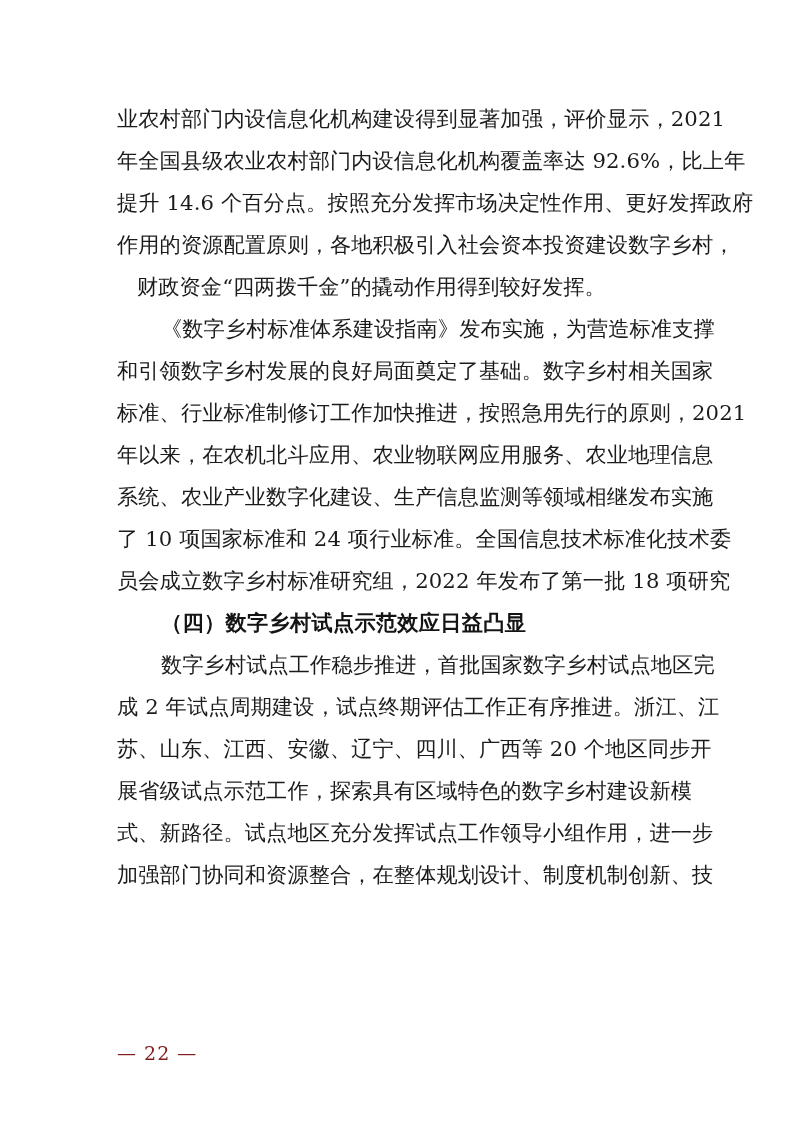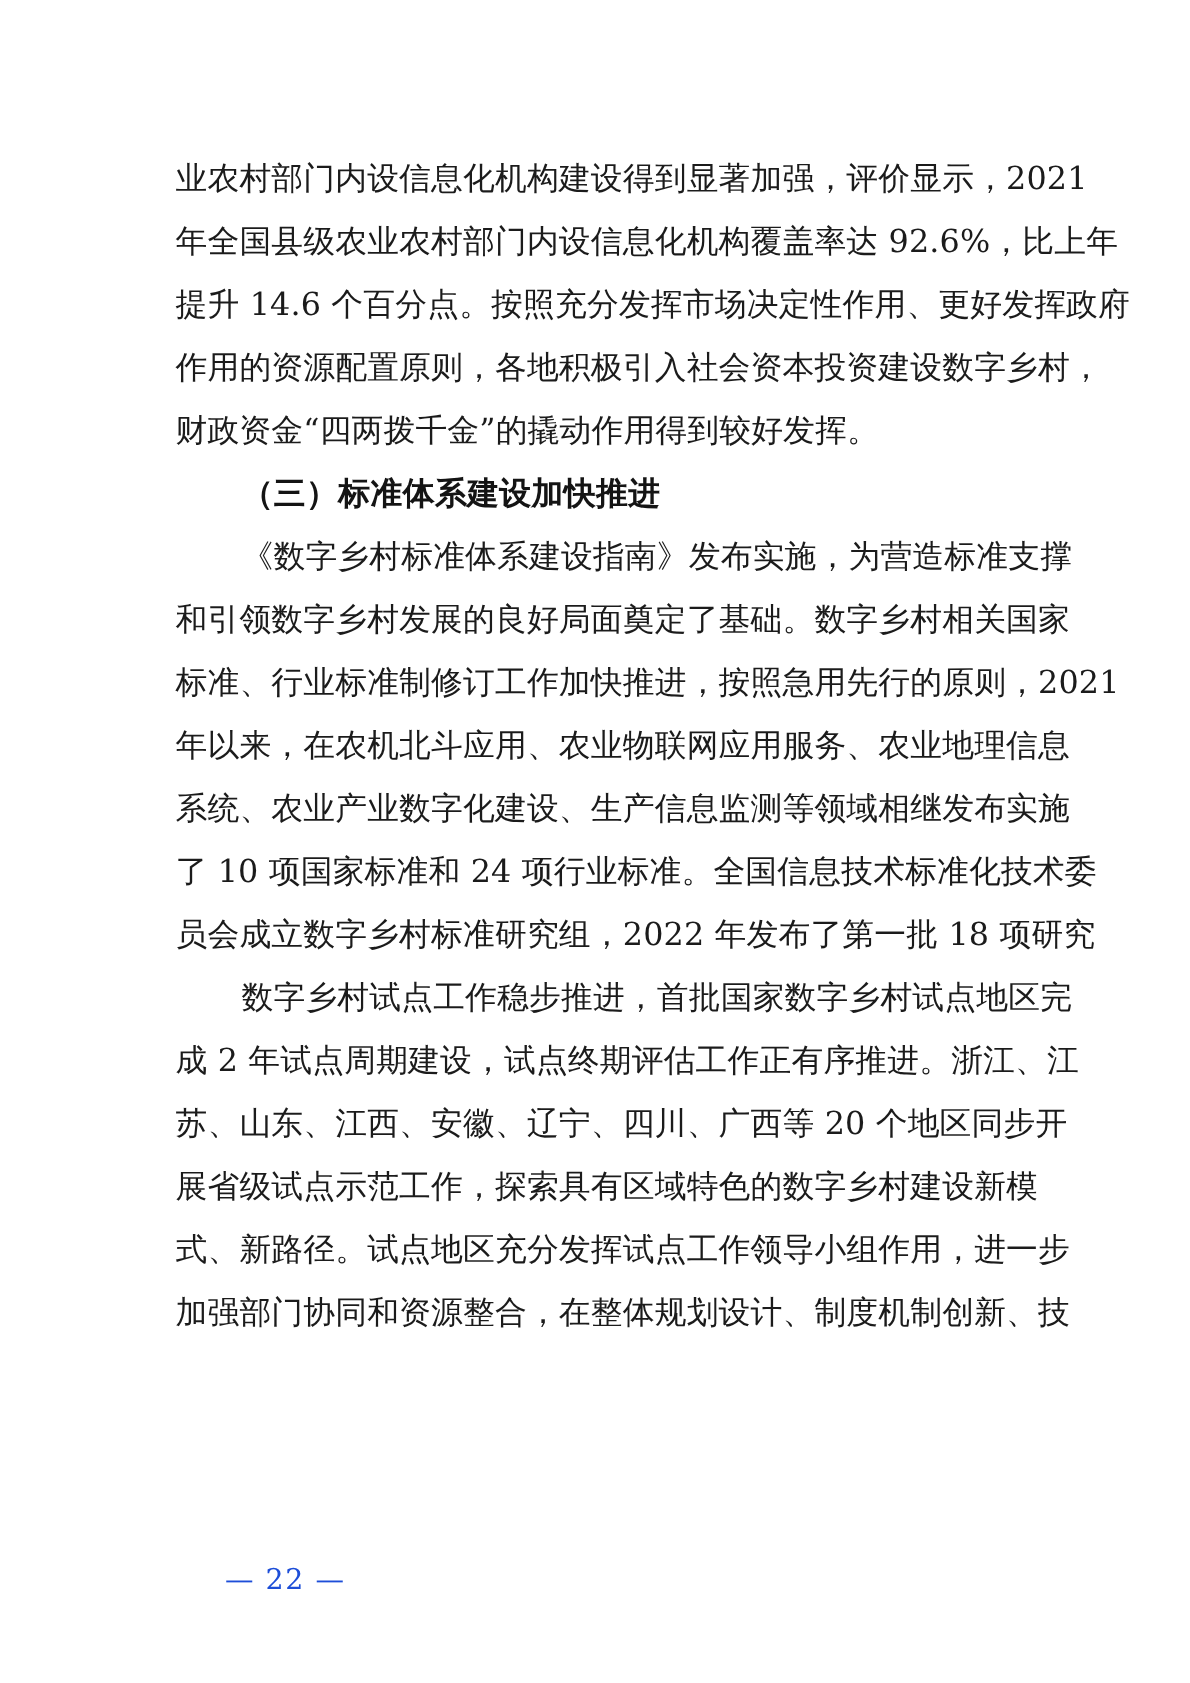--- a/index.html
+++ b/index.html
@@ -40,20 +40,21 @@
     display: flex;
     justify-content: space-between;
   }
   .line.justify > span {
     display: inline-block;
   }
 
   
   .line.last {
     display: block;
+    margin-left: 20px;
   }
 
   
   .line.indent {
     text-indent: 0;
     padding-left: 44px;
   }
   .line.indent.justify {
     padding-left: 44px;
   }
@@ -70,45 +71,44 @@
   }
 
   
   #page-number {
     position: absolute;
     left: 117px;
     top: 1038px;
     width: 561px;
     font-size: 19px;
     line-height: 30px;
-    color: #1d4ed8;
+    color: #7f1d1d;
     letter-spacing: 1px;
     white-space: pre;
-    margin-left: 33px;
   }
 </style>
 </head>
 <body>
 
 <div id="page">
 
   <div id="content">
       <div class="line justify"><span>业</span><span>农</span><span>村</span><span>部</span><span>门</span><span>内</span><span>设</span><span>信</span><span>息</span><span>化</span><span>机</span><span>构</span><span>建</span><span>设</span><span>得</span><span>到</span><span>显</span><span>著</span><span>加</span><span>强</span><span>，</span><span>评</span><span>价</span><span>显</span><span>示</span><span>，</span><span>2</span><span>0</span><span>2</span><span>1</span></div>
       <div class="line justify"><span>年</span><span>全</span><span>国</span><span>县</span><span>级</span><span>农</span><span>业</span><span>农</span><span>村</span><span>部</span><span>门</span><span>内</span><span>设</span><span>信</span><span>息</span><span>化</span><span>机</span><span>构</span><span>覆</span><span>盖</span><span>率</span><span>达</span><span> </span><span>9</span><span>2</span><span>.</span><span>6</span><span>%</span><span>，</span><span>比</span><span>上</span><span>年</span></div>
       <div class="line justify"><span>提</span><span>升</span><span> </span><span>1</span><span>4</span><span>.</span><span>6</span><span> </span><span>个</span><span>百</span><span>分</span><span>点</span><span>。</span><span>按</span><span>照</span><span>充</span><span>分</span><span>发</span><span>挥</span><span>市</span><span>场</span><span>决</span><span>定</span><span>性</span><span>作</span><span>用</span><span>、</span><span>更</span><span>好</span><span>发</span><span>挥</span><span>政</span><span>府</span></div>
       <div class="line justify"><span>作</span><span>用</span><span>的</span><span>资</span><span>源</span><span>配</span><span>置</span><span>原</span><span>则</span><span>，</span><span>各</span><span>地</span><span>积</span><span>极</span><span>引</span><span>入</span><span>社</span><span>会</span><span>资</span><span>本</span><span>投</span><span>资</span><span>建</span><span>设</span><span>数</span><span>字</span><span>乡</span><span>村</span><span>，</span></div>
       <div class="line last">财政资金“四两拨千金”的撬动作用得到较好发挥。</div>
-      <div class="heading">（三）标准体系建设加快推进</div>
       <div class="line justify indent"><span>《</span><span>数</span><span>字</span><span>乡</span><span>村</span><span>标</span><span>准</span><span>体</span><span>系</span><span>建</span><span>设</span><span>指</span><span>南</span><span>》</span><span>发</span><span>布</span><span>实</span><span>施</span><span>，</span><span>为</span><span>营</span><span>造</span><span>标</span><span>准</span><span>支</span><span>撑</span></div>
       <div class="line justify"><span>和</span><span>引</span><span>领</span><span>数</span><span>字</span><span>乡</span><span>村</span><span>发</span><span>展</span><span>的</span><span>良</span><span>好</span><span>局</span><span>面</span><span>奠</span><span>定</span><span>了</span><span>基</span><span>础</span><span>。</span><span>数</span><span>字</span><span>乡</span><span>村</span><span>相</span><span>关</span><span>国</span><span>家</span></div>
       <div class="line justify"><span>标</span><span>准</span><span>、</span><span>行</span><span>业</span><span>标</span><span>准</span><span>制</span><span>修</span><span>订</span><span>工</span><span>作</span><span>加</span><span>快</span><span>推</span><span>进</span><span>，</span><span>按</span><span>照</span><span>急</span><span>用</span><span>先</span><span>行</span><span>的</span><span>原</span><span>则</span><span>，</span><span>2</span><span>0</span><span>2</span><span>1</span></div>
       <div class="line justify"><span>年</span><span>以</span><span>来</span><span>，</span><span>在</span><span>农</span><span>机</span><span>北</span><span>斗</span><span>应</span><span>用</span><span>、</span><span>农</span><span>业</span><span>物</span><span>联</span><span>网</span><span>应</span><span>用</span><span>服</span><span>务</span><span>、</span><span>农</span><span>业</span><span>地</span><span>理</span><span>信</span><span>息</span></div>
       <div class="line justify"><span>系</span><span>统</span><span>、</span><span>农</span><span>业</span><span>产</span><span>业</span><span>数</span><span>字</span><span>化</span><span>建</span><span>设</span><span>、</span><span>生</span><span>产</span><span>信</span><span>息</span><span>监</span><span>测</span><span>等</span><span>领</span><span>域</span><span>相</span><span>继</span><span>发</span><span>布</span><span>实</span><span>施</span></div>
       <div class="line justify"><span>了</span><span> </span><span>1</span><span>0</span><span> </span><span>项</span><span>国</span><span>家</span><span>标</span><span>准</span><span>和</span><span> </span><span>2</span><span>4</span><span> </span><span>项</span><span>行</span><span>业</span><span>标</span><span>准</span><span>。</span><span>全</span><span>国</span><span>信</span><span>息</span><span>技</span><span>术</span><span>标</span><span>准</span><span>化</span><span>技</span><span>术</span><span>委</span></div>
       <div class="line justify"><span>员</span><span>会</span><span>成</span><span>立</span><span>数</span><span>字</span><span>乡</span><span>村</span><span>标</span><span>准</span><span>研</span><span>究</span><span>组</span><span>，</span><span>2</span><span>0</span><span>2</span><span>2</span><span> </span><span>年</span><span>发</span><span>布</span><span>了</span><span>第</span><span>一</span><span>批</span><span> </span><span>1</span><span>8</span><span> </span><span>项</span><span>研</span><span>究</span></div>
+      <div class="heading">（四）数字乡村试点示范效应日益凸显</div>
       <div class="line justify indent"><span>数</span><span>字</span><span>乡</span><span>村</span><span>试</span><span>点</span><span>工</span><span>作</span><span>稳</span><span>步</span><span>推</span><span>进</span><span>，</span><span>首</span><span>批</span><span>国</span><span>家</span><span>数</span><span>字</span><span>乡</span><span>村</span><span>试</span><span>点</span><span>地</span><span>区</span><span>完</span></div>
       <div class="line justify"><span>成</span><span> </span><span>2</span><span> </span><span>年</span><span>试</span><span>点</span><span>周</span><span>期</span><span>建</span><span>设</span><span>，</span><span>试</span><span>点</span><span>终</span><span>期</span><span>评</span><span>估</span><span>工</span><span>作</span><span>正</span><span>有</span><span>序</span><span>推</span><span>进</span><span>。</span><span>浙</span><span>江</span><span>、</span><span>江</span></div>
       <div class="line justify"><span>苏</span><span>、</span><span>山</span><span>东</span><span>、</span><span>江</span><span>西</span><span>、</span><span>安</span><span>徽</span><span>、</span><span>辽</span><span>宁</span><span>、</span><span>四</span><span>川</span><span>、</span><span>广</span><span>西</span><span>等</span><span> </span><span>2</span><span>0</span><span> </span><span>个</span><span>地</span><span>区</span><span>同</span><span>步</span><span>开</span></div>
       <div class="line justify"><span>展</span><span>省</span><span>级</span><span>试</span><span>点</span><span>示</span><span>范</span><span>工</span><span>作</span><span>，</span><span>探</span><span>索</span><span>具</span><span>有</span><span>区</span><span>域</span><span>特</span><span>色</span><span>的</span><span>数</span><span>字</span><span>乡</span><span>村</span><span>建</span><span>设</span><span>新</span><span>模</span></div>
       <div class="line justify"><span>式</span><span>、</span><span>新</span><span>路</span><span>径</span><span>。</span><span>试</span><span>点</span><span>地</span><span>区</span><span>充</span><span>分</span><span>发</span><span>挥</span><span>试</span><span>点</span><span>工</span><span>作</span><span>领</span><span>导</span><span>小</span><span>组</span><span>作</span><span>用</span><span>，</span><span>进</span><span>一</span><span>步</span></div>
       <div class="line justify"><span>加</span><span>强</span><span>部</span><span>门</span><span>协</span><span>同</span><span>和</span><span>资</span><span>源</span><span>整</span><span>合</span><span>，</span><span>在</span><span>整</span><span>体</span><span>规</span><span>划</span><span>设</span><span>计</span><span>、</span><span>制</span><span>度</span><span>机</span><span>制</span><span>创</span><span>新</span><span>、</span><span>技</span></div>
     </div>
 
   <div id="page-number">— 22 —</div>
 

